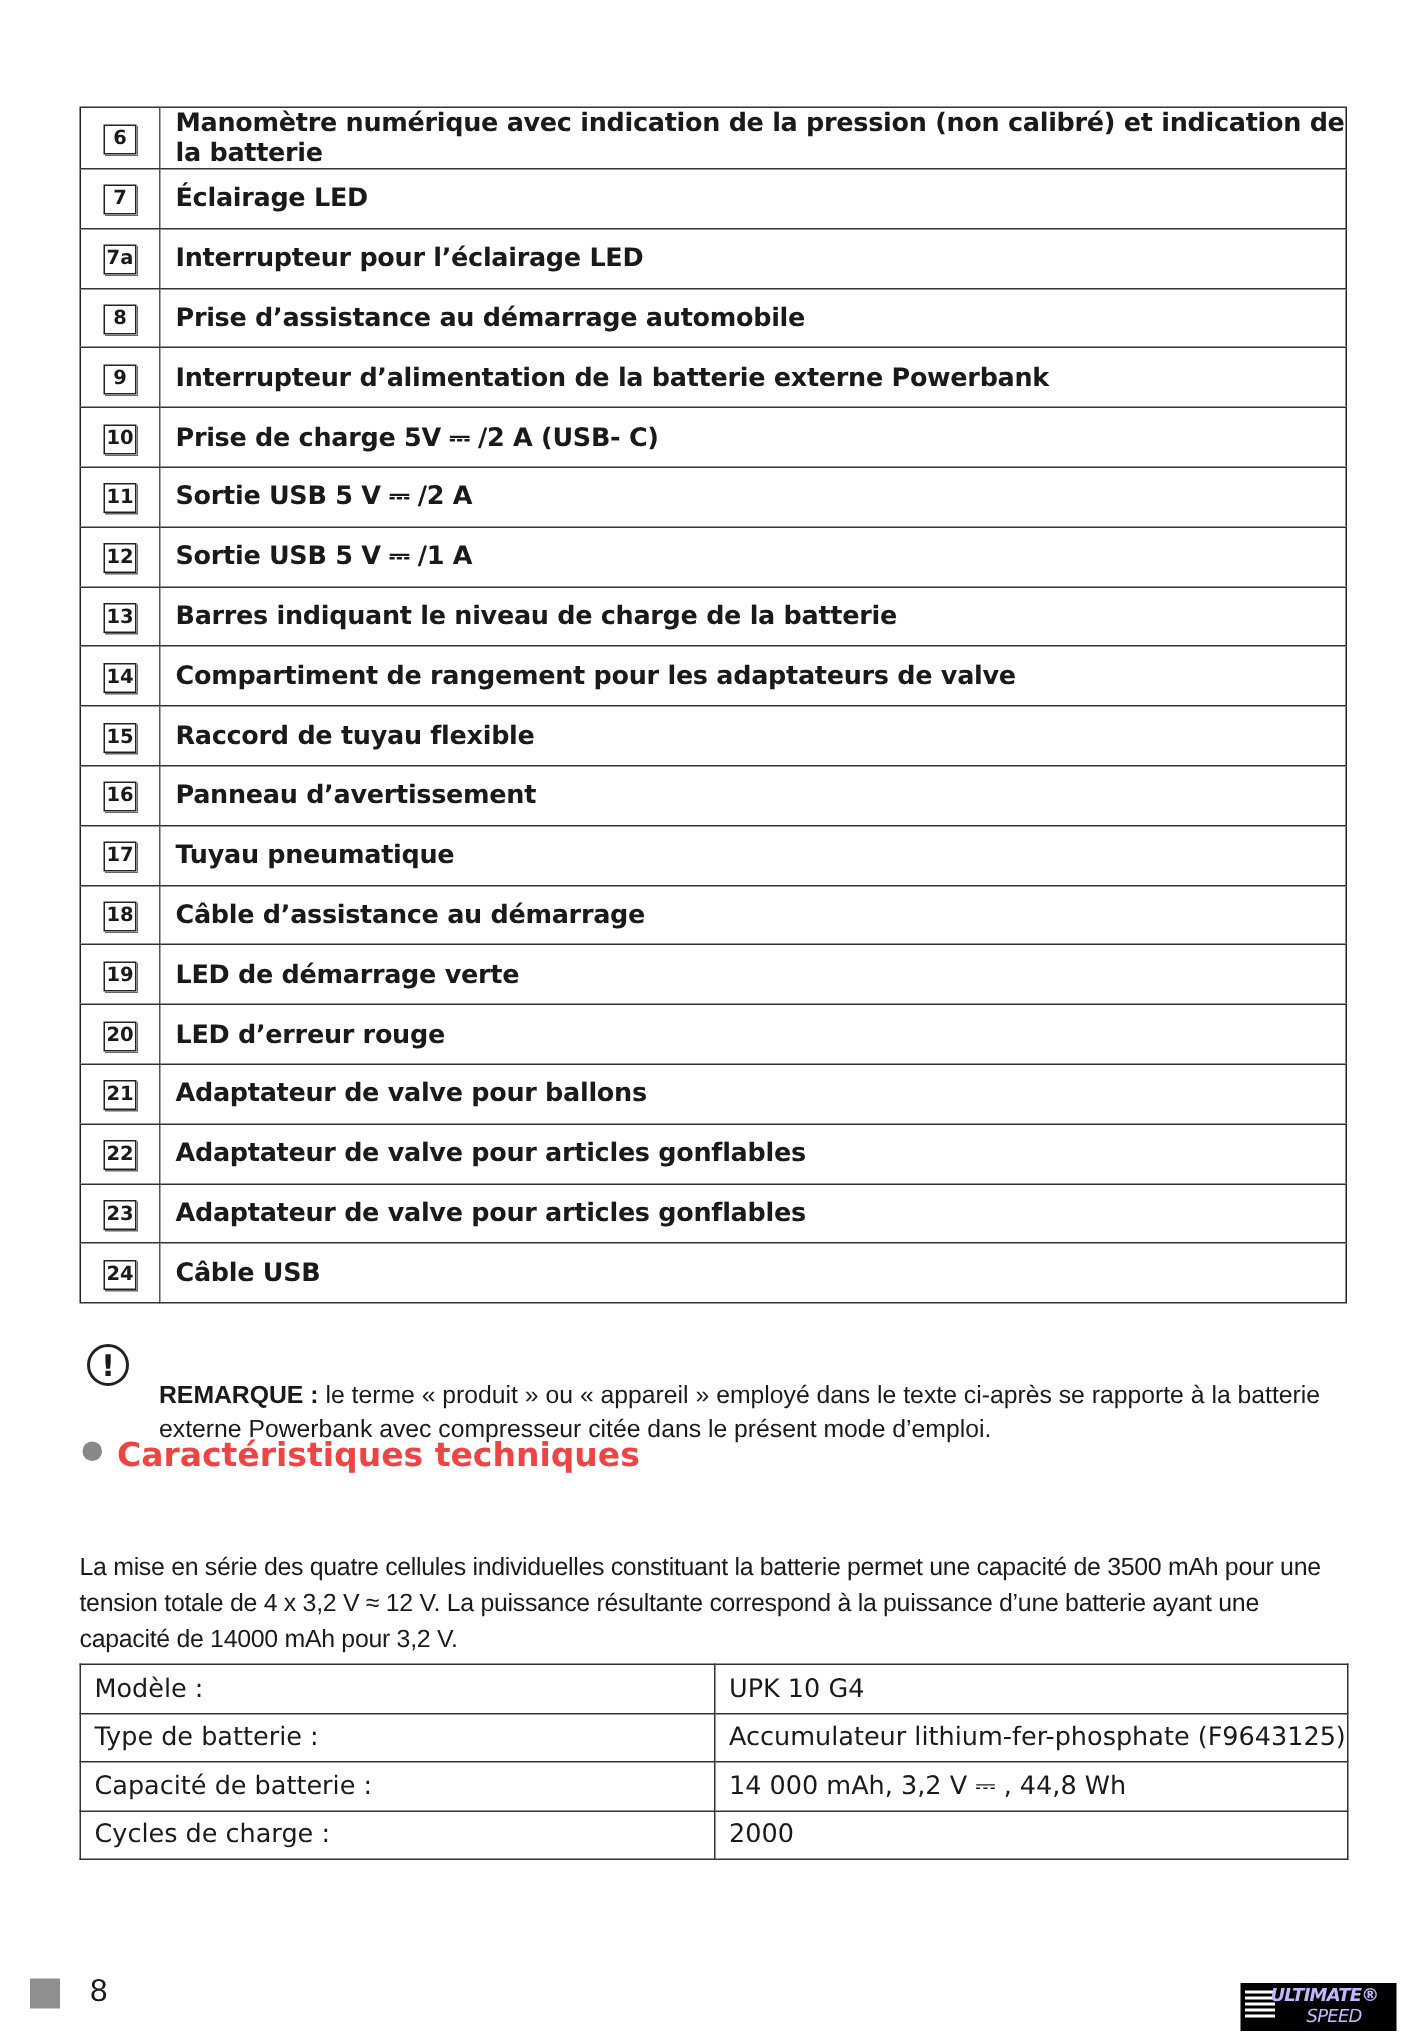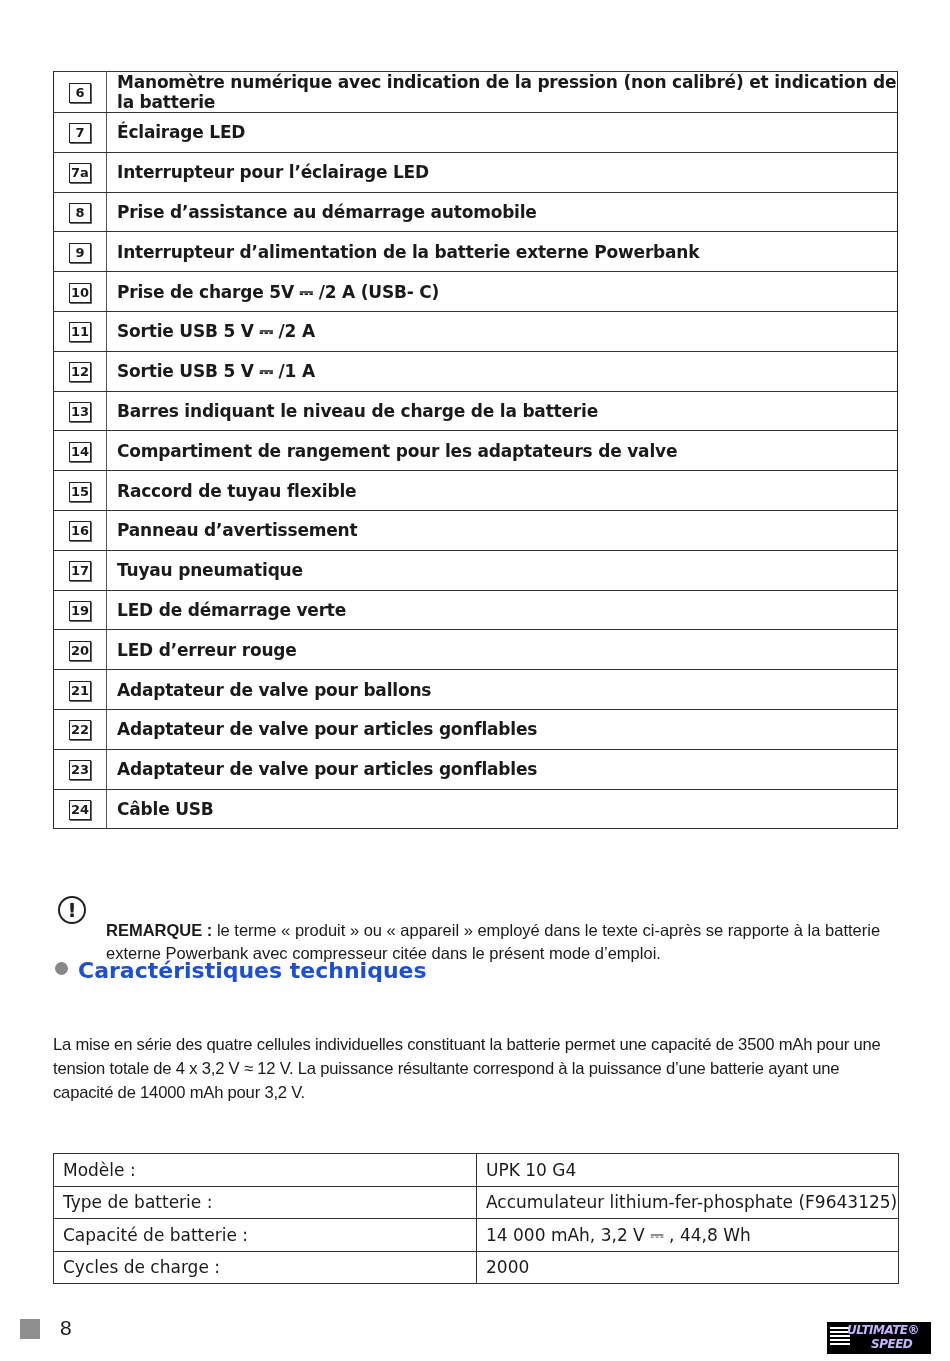--- a/index.html
+++ b/index.html
@@ -33,36 +33,36 @@
   .note-icon {
     position: absolute; left: 0; top: 2px; width: 28px; height: 28px;
     border: 2.5px solid #222; border-radius: 50%; box-sizing: border-box;
     text-align: center; font-weight: bold; font-size: 20px; line-height: 24px;
     font-family: "DejaVu Sans", sans-serif;
   }
   .note-text { margin-left: 48px; margin-top: 25px; }
   .note-text b { font-weight: bold; }
   .section-title {
     position: absolute; left: 55px; top: 958px;
-    font-size: 22px; font-weight: bold; color: #1d4ed8;
+    font-size: 22px; font-weight: bold; color: #ef4444;
     font-family: "DejaVu Sans", sans-serif;
   }
   .section-title .bullet {
     display: inline-block; width: 13px; height: 13px; border-radius: 50%;
     background: #888; margin-right: 10px; vertical-align: 3px;
   }
   .para {
     position: absolute; left: 53px; top: 1033px; width: 850px;
     font-size: 16.6px; line-height: 24px;
     font-family: "Liberation Sans", sans-serif;
     letter-spacing: -0.2px;
   }
   .spec-table {
     position: absolute; left: 53px; top: 1109px; width: 846px;
-    border-collapse: collapse; border: 1.5px solid #222; margin-top: 44px;
+    border-collapse: collapse; border: 1.5px solid #222;
   }
   .spec-table td {
     border: 1.5px solid #333; height: 31.5px; padding: 0 0 0 9px;
     font-size: 17px; vertical-align: middle;
   }
   .spec-table td.label { width: 413px; }
   .footer-square {
     position: absolute; left: 20px; top: 1319px; width: 20px; height: 20px;
     background: #8f8f8f;
   }
@@ -81,21 +81,21 @@
   .logo .stripes {
     position: absolute; left: 3px; top: 5px; width: 20px;
   }
   .logo .stripes div { height: 2px; background: #fff; margin-bottom: 2px; }
   .logo .l1 {
     position: absolute; left: 20px; top: 1px; font-size: 12px; font-weight: bold;
     font-style: italic; letter-spacing: -0.5px;
     font-family: "DejaVu Sans", sans-serif;
   }
   .logo .l2 {
-    position: absolute; left: 44px; top: 15px; font-size: 12px; font-weight: bold;
+    position: absolute; left: 44px; top: 15px; font-size: 12px; font-weight: normal;
     font-style: italic; letter-spacing: -0.5px;
     font-family: "DejaVu Sans", sans-serif;
   }
 </style>
 </head>
 <body>
 
 <table class="parts-table">
   <tbody>
     <tr>
@@ -142,20 +142,24 @@
         <td class="num"><span class="badge">15</span></td>
         <td class="desc">Raccord de tuyau flexible</td>
       </tr>
     <tr>
         <td class="num"><span class="badge">16</span></td>
         <td class="desc">Panneau d’avertissement</td>
       </tr>
     <tr>
         <td class="num"><span class="badge">17</span></td>
         <td class="desc">Tuyau pneumatique</td>
+      </tr>
+    <tr>
+        <td class="num"><span class="badge">18</span></td>
+        <td class="desc">Câble d’assistance au démarrage</td>
       </tr>
     <tr>
         <td class="num"><span class="badge">19</span></td>
         <td class="desc">LED de démarrage verte</td>
       </tr>
     <tr>
         <td class="num"><span class="badge">20</span></td>
         <td class="desc">LED d’erreur rouge</td>
       </tr>
     <tr>

